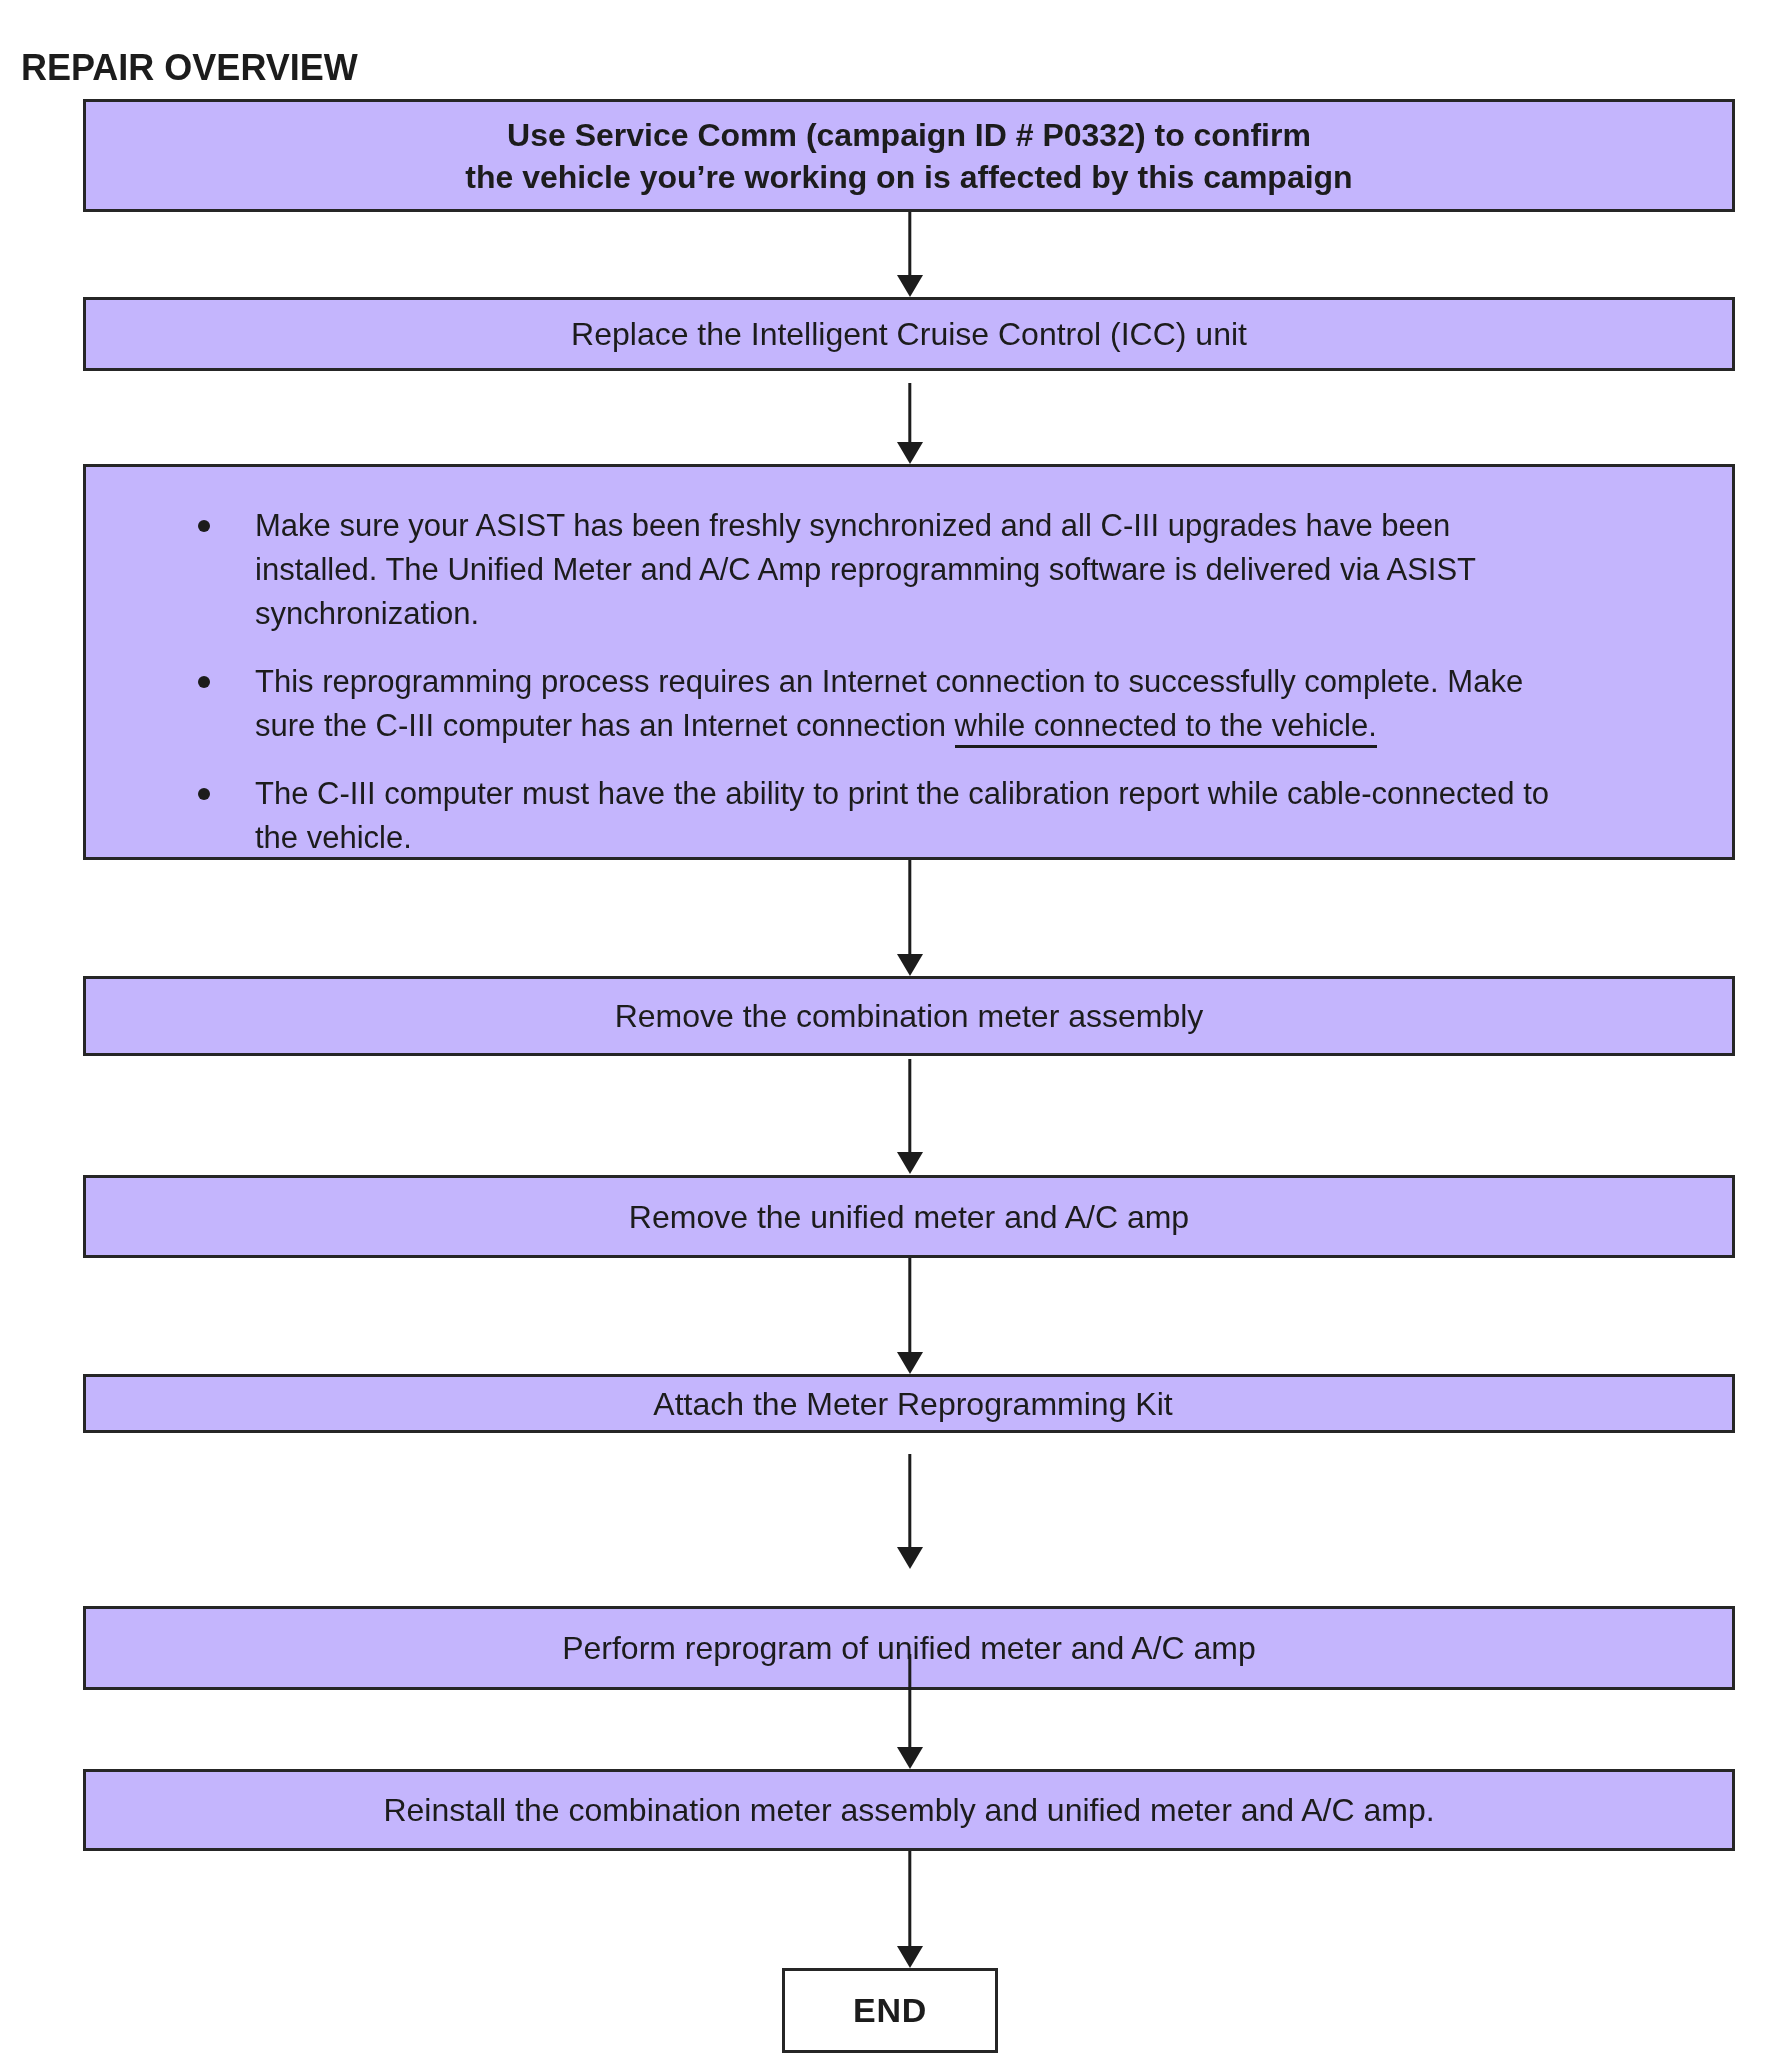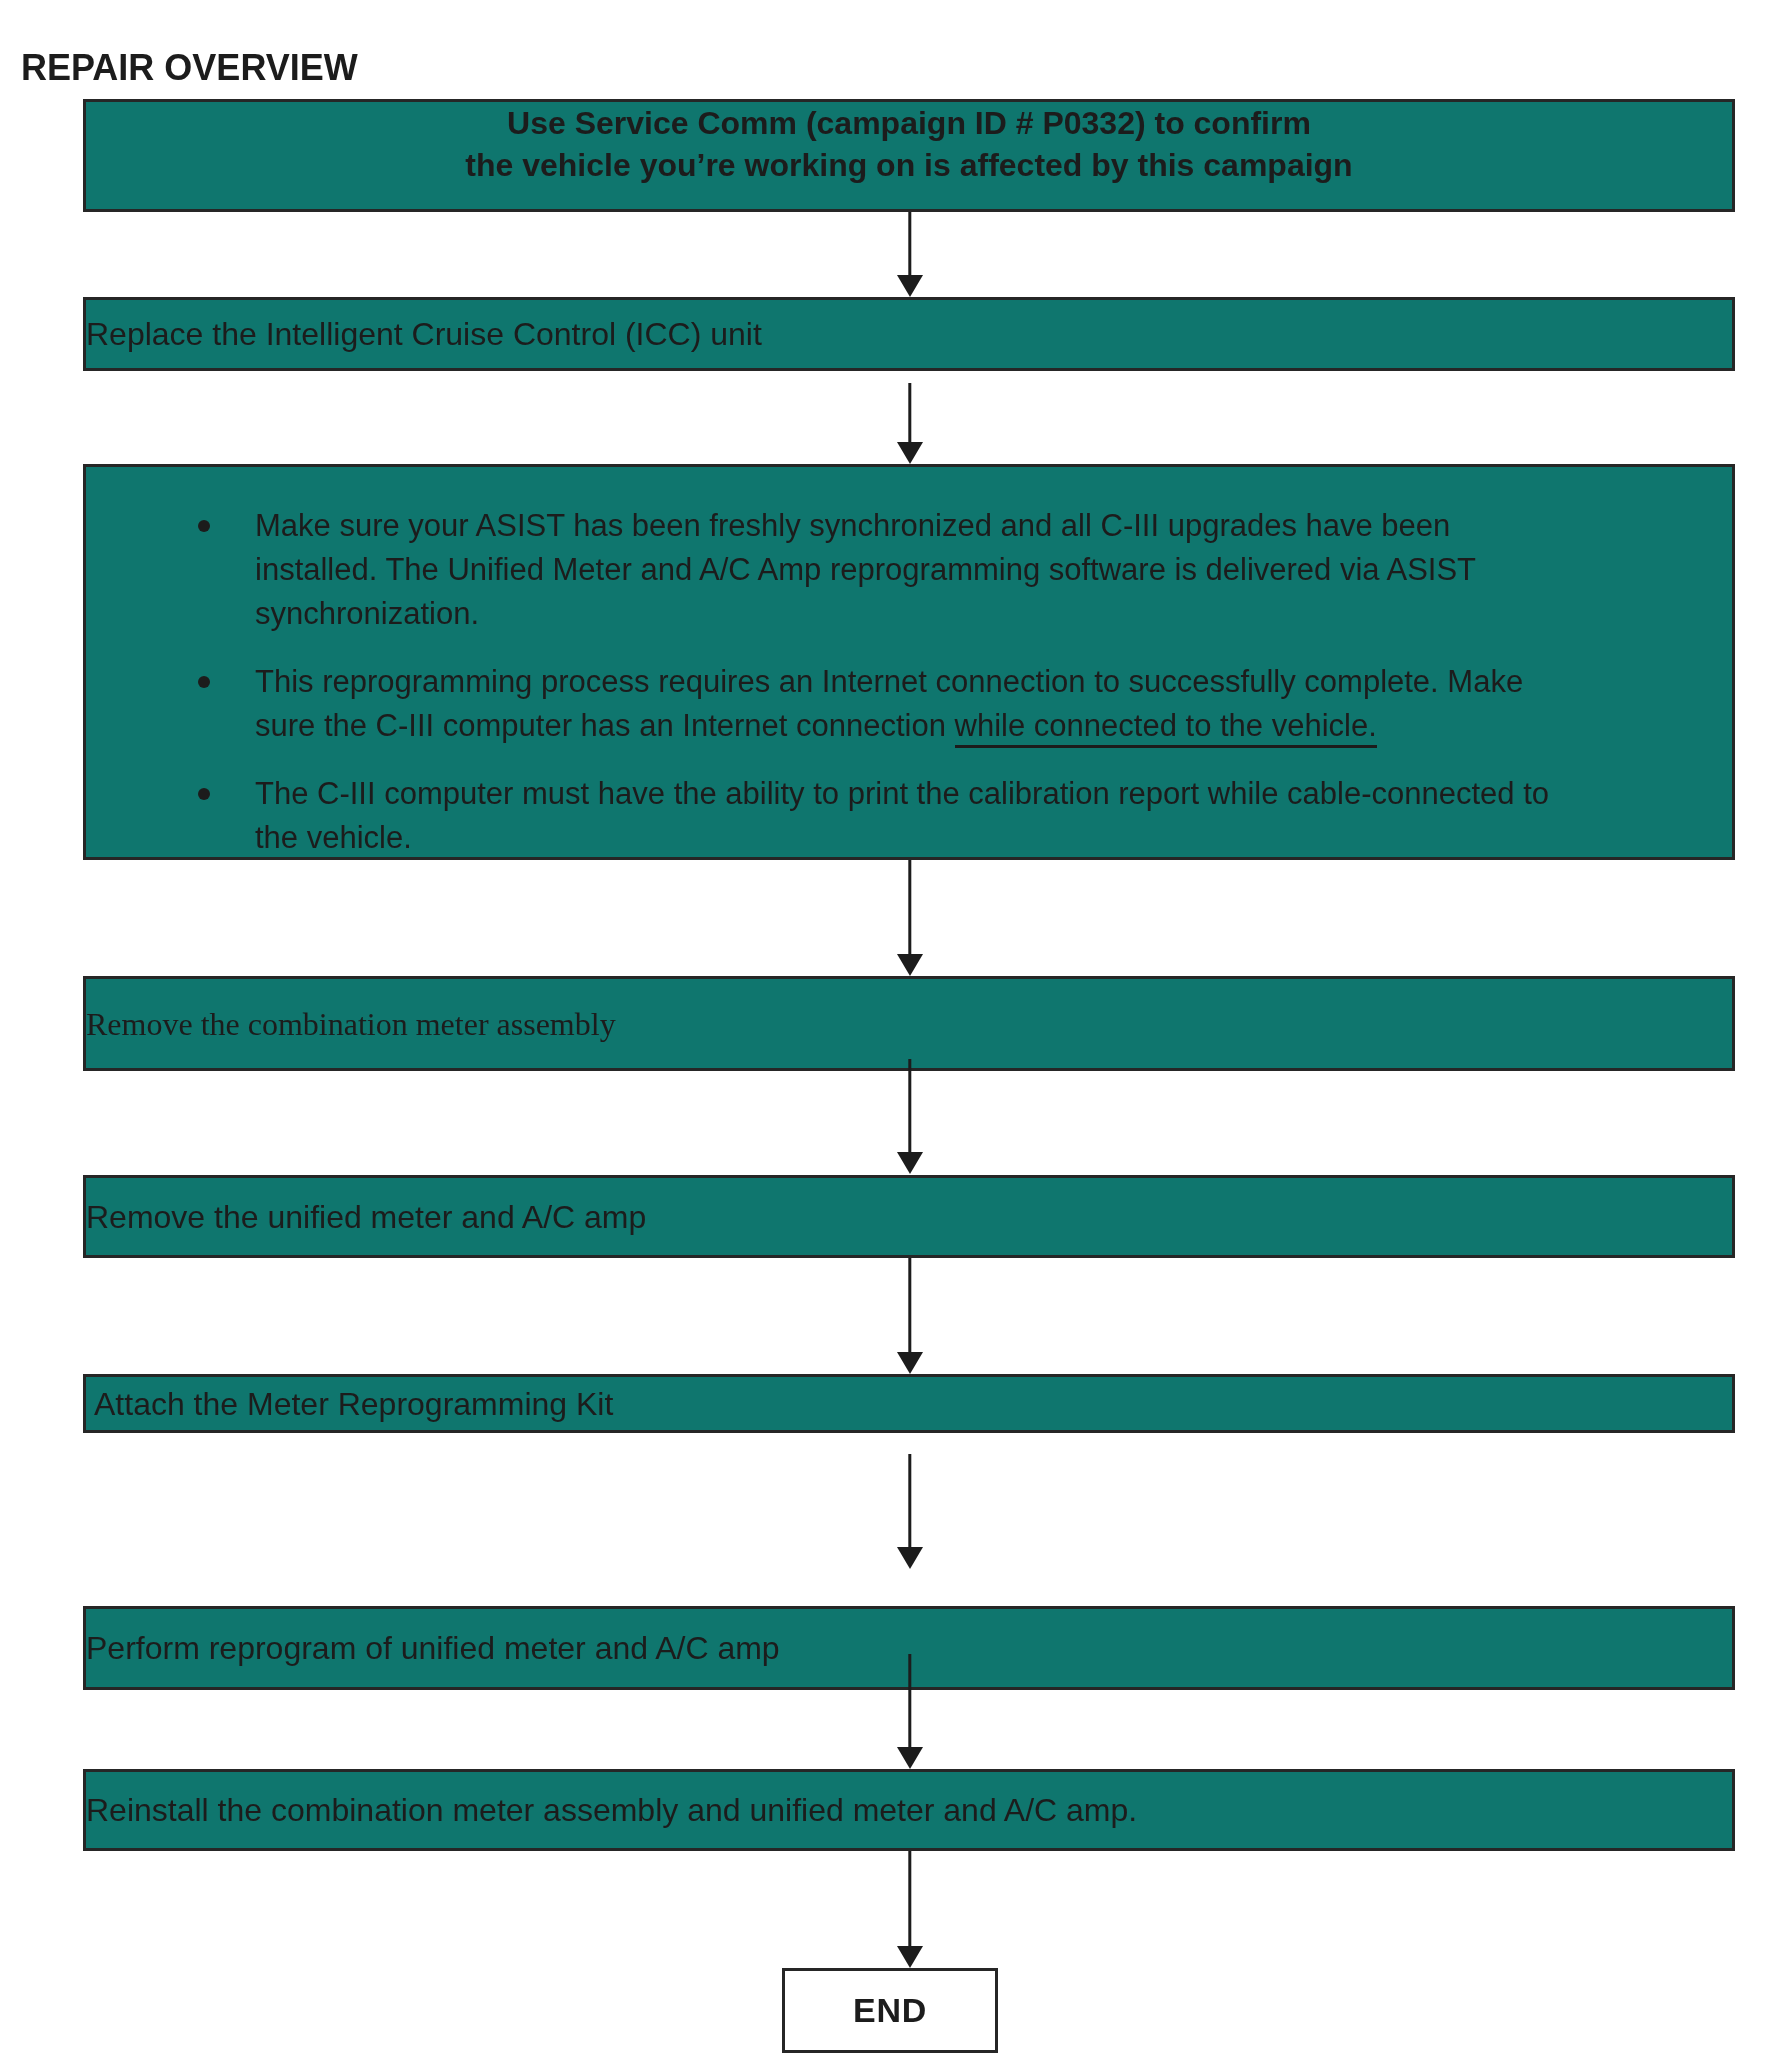--- a/index.html
+++ b/index.html
@@ -3,29 +3,29 @@
 <meta charset="utf-8">
 <style>
   html,body{margin:0;padding:0;background:#ffffff;}
   .canvas{
     position:relative;width:1765px;height:2065px;background:#ffffff;
     font-family:"Liberation Sans","DejaVu Sans",sans-serif;color:#1c1c1c;overflow:hidden;
   }
   .page-title{position:absolute;left:21px;top:6.8px;font-size:36px;font-weight:bold;margin-top:40px;}
   .box{
     position:absolute;left:83px;width:1652px;box-sizing:border-box;
-    border:3.4px solid #262626;background:#0f766e;
-    display:flex;align-items:center;
+    border:3.4px solid #262626;background:#c4b5fd;
+    display:flex;align-items:center;justify-content:center;
     text-align:center;font-size:32px;line-height:42px;
   }
   .bold{font-weight:bold;}
   .b1{top:99px;height:113px;flex-direction:column;}
   .b2{top:297px;height:74px;}
   .b3{top:464px;height:396px;display:block;text-align:left;padding:25.4px 110px 0 93px;}
-  .b4{top:976px;height:95px;font-family:Liberation Serif, serif;}
+  .b4{top:976px;height:80px;}
   .b5{top:1175px;height:83px;}
   .b6{top:1374px;height:59px;padding-left:8px;}
   .b7{top:1606px;height:84px;}
   .b8{top:1769px;height:82px;}
   .endbox{
     position:absolute;left:782px;top:1968px;width:216px;height:85px;box-sizing:border-box;
     border:3.4px solid #262626;background:#ffffff;display:flex;align-items:center;justify-content:center;
     font-size:34px;font-weight:bold;letter-spacing:0.8px;
   }
   .bullets{list-style:none;margin:12px;padding:0;font-size:31px;line-height:44px;}

